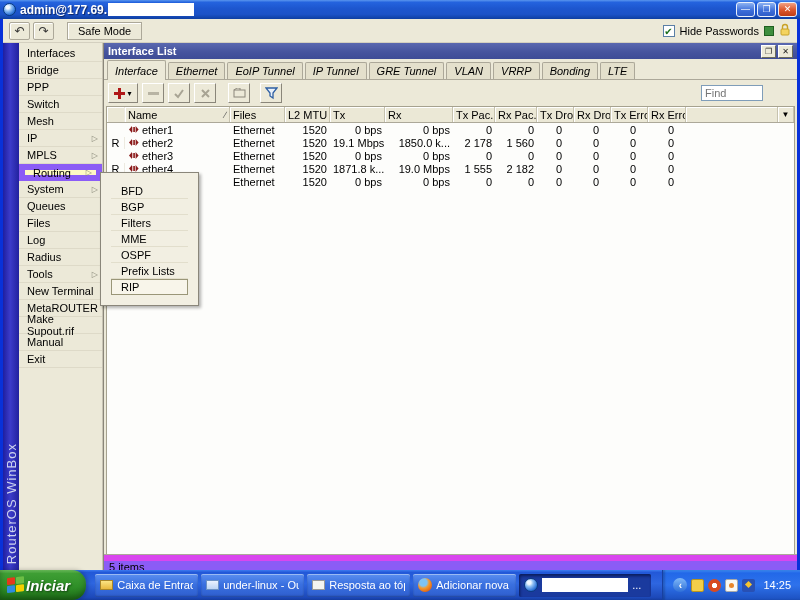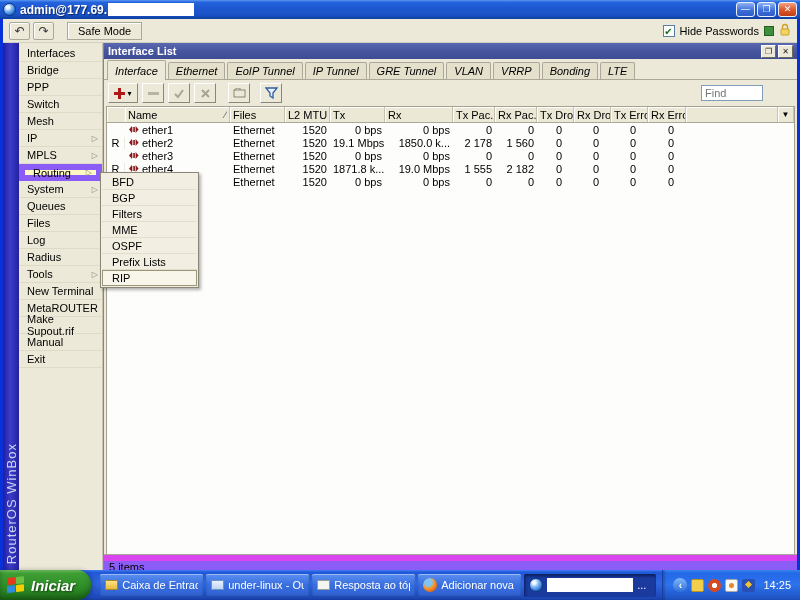--- a/index.html
+++ b/index.html
@@ -84,29 +84,29 @@
   .c7 { width:42px; flex:none; }
   .c8,.c9,.c10,.c11 { width:37px; flex:none; }
   .c11 { width:38px; }
   .cell.c8,.cell.c9,.cell.c10,.cell.c11 { padding-right:12px; }
   .iface-icon { margin-right:3px; display:inline-flex; }
   .white-fill { flex:1; background:#FDFDFB; }
   .win-status { flex:none; height:15px; display:flex; align-items:flex-start; padding:0 5px; background:#8b5cf6; border-top:6px solid #d946ef; box-shadow:0 -1px 0 #ACA899; }
 
   
   .popup-menu { position:absolute; left:100px; top:172px; width:99px; background:#F2EFE2; border:1px solid #8A867A;
-    box-shadow:2px 2px 3px rgba(0,0,0,.3); padding:1px; z-index:50; }
+    box-shadow:2px 2px 3px rgba(0,0,0,.3); padding:10px; z-index:50; }
   .pm-item { height:16px; display:flex; align-items:center; padding-left:10px; border-bottom:1px solid #E2DECC; }
   .pm-item:last-child { border-bottom:none; }
   .pm-item.highlighted { border:1px solid #9A9678; background:#F8F5EA; padding-left:9px; }
 
   
   .taskbar { position:absolute; left:0; right:0; bottom:0; height:30px; display:flex; align-items:center;
     background:linear-gradient(180deg,#3E7CF0 0%,#2258D8 8%,#2E66E0 45%,#1C48B8 92%,#153C9E 100%); }
-  .start-btn { height:30px; flex:none; display:flex; align-items:center; gap:5px; padding:0 16px 0 7px; border-radius:0 14px 14px 0;
+  .start-btn { height:30px; flex:none; display:flex; align-items:center; padding:0 16px 0 7px; border-radius:0 14px 14px 0;
     background:linear-gradient(180deg,#6ABE5A 0%,#3E9E34 12%,#2F8F28 55%,#1F7218 100%);
     box-shadow:inset 0 -3px 6px rgba(0,0,0,.3), 2px 0 4px rgba(0,0,0,.25);
     color:#fff; font-weight:bold; font-style:italic; font-size:15px; text-shadow:1px 1px 2px rgba(0,0,0,.5); }
   .xp-flag { width:19px; height:17px; display:grid; grid-template-columns:8px 8px; grid-template-rows:7px 7px; gap:1px; transform:skewY(-6deg); }
   .xp-flag span { border-radius:1px; }
   .task-items { display:flex; gap:3px; margin-left:9px; align-items:center; min-width:0; }
   .task-btn { width:103px; height:23px; flex:none; border-radius:2px; display:flex; align-items:center; gap:4px; padding:0 5px; color:#fff;
     background:linear-gradient(180deg,#5B8FF0,#3A70E0 45%,#2E5ECE);
     box-shadow:inset 0 1px 0 rgba(255,255,255,.4), inset 0 -1px 2px rgba(0,0,0,.25); }
   .task-btn.active { width:132px; background:#1A3A9E; box-shadow:inset 1px 2px 3px rgba(0,8,48,.6); }

